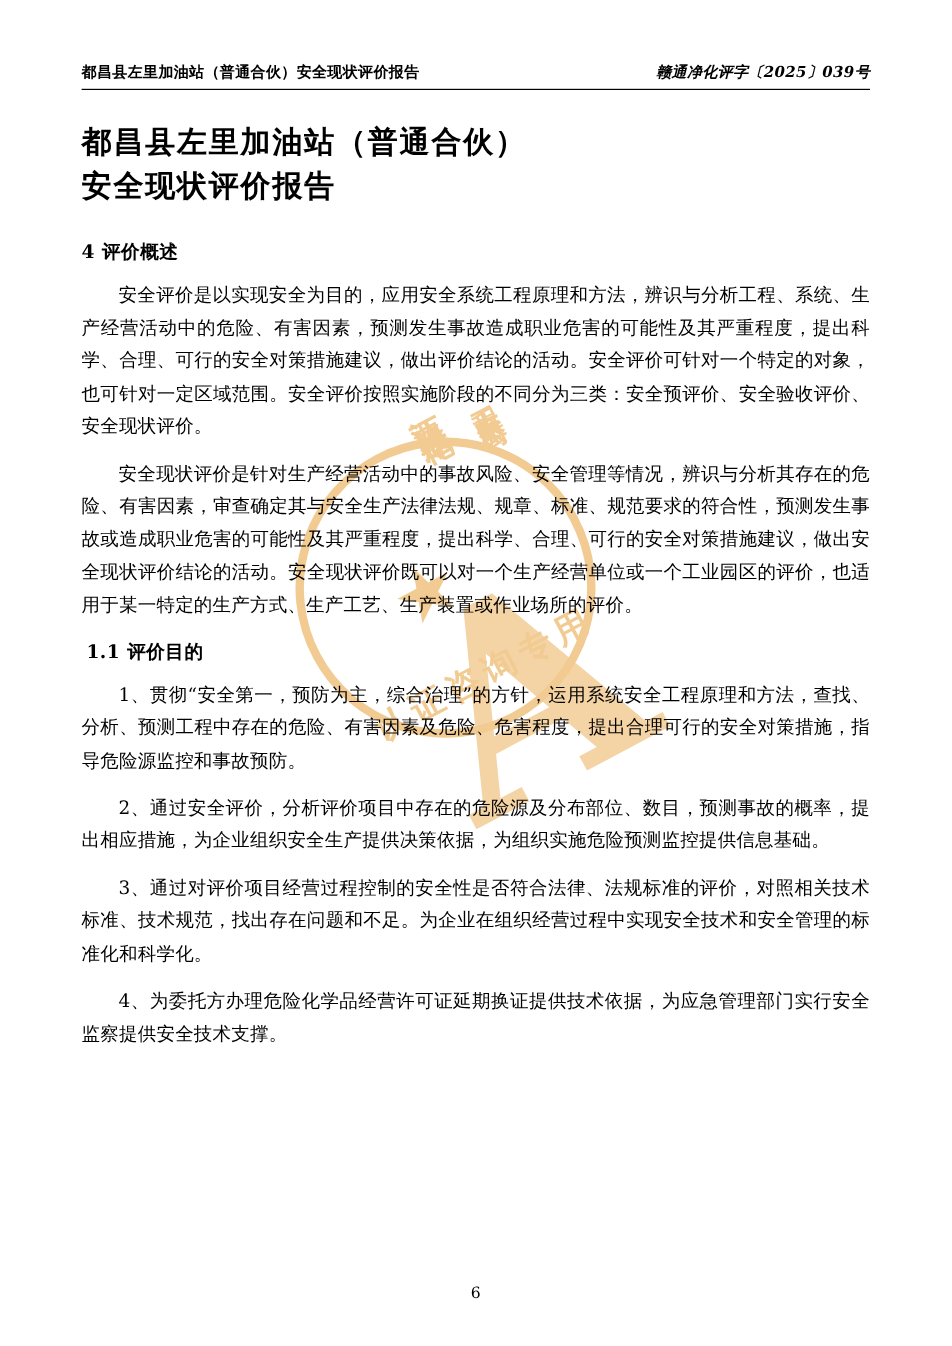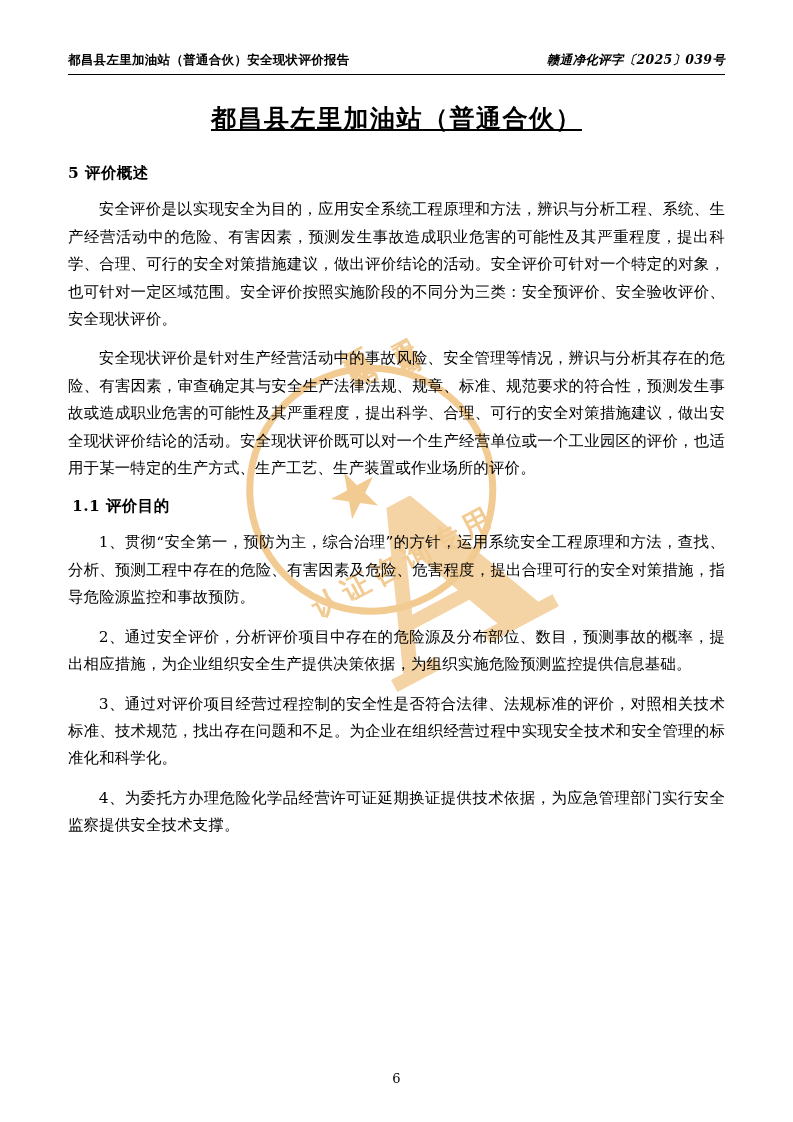--- a/index.html
+++ b/index.html
@@ -39,27 +39,25 @@
     color: #000;
     letter-spacing: 0.3px;
     padding-bottom: 5px;
     border-bottom: 1.6px solid #000;
   }
   .header-left { white-space: nowrap; }
   .header-right { white-space: nowrap; font-style: italic; }
 
   
   .doc-title {
-    text-align: center;
     font-size: 25px;
     font-weight: bold;
     letter-spacing: 1.5px;
     margin-top: 26px;
     line-height: 1.45;
-    text-decoration: underline;
   }
   .doc-title .line2 { display: block; }
 
   
   h2.sec {
     font-size: 15.5px;
     font-weight: bold;
     margin: 26px 0 6px 0;
     letter-spacing: 0.4px;
   }
@@ -186,23 +184,24 @@
 
   <div class="content">
 
     <div class="header">
       <div class="header-left">都昌县左里加油站（普通合伙）安全现状评价报告</div>
       <div class="header-right">赣通净化评字〔2025〕039号</div>
     </div>
 
     <div class="doc-title">
       <span>都昌县左里加油站（普通合伙）</span>
+      <span class="line2">安全现状评价报告</span>
     </div>
 
-    <h2 class="sec">5 评价概述</h2>
+    <h2 class="sec">4 评价概述</h2>
     <p class="para">安全评价是以实现安全为目的，应用安全系统工程原理和方法，辨识与分析工程、系统、生产经营活动中的危险、有害因素，预测发生事故造成职业危害的可能性及其严重程度，提出科学、合理、可行的安全对策措施建议，做出评价结论的活动。安全评价可针对一个特定的对象，也可针对一定区域范围。安全评价按照实施阶段的不同分为三类：安全预评价、安全验收评价、安全现状评价。</p>
     <p class="para">安全现状评价是针对生产经营活动中的事故风险、安全管理等情况，辨识与分析其存在的危险、有害因素，审查确定其与安全生产法律法规、规章、标准、规范要求的符合性，预测发生事故或造成职业危害的可能性及其严重程度，提出科学、合理、可行的安全对策措施建议，做出安全现状评价结论的活动。安全现状评价既可以对一个生产经营单位或一个工业园区的评价，也适用于某一特定的生产方式、生产工艺、生产装置或作业场所的评价。</p>
 
     <h3 class="sub">1.1 评价目的</h3>
     <p class="para">1、贯彻“安全第一，预防为主，综合治理”的方针，运用系统安全工程原理和方法，查找、分析、预测工程中存在的危险、有害因素及危险、危害程度，提出合理可行的安全对策措施，指导危险源监控和事故预防。</p>
     <p class="para">2、通过安全评价，分析评价项目中存在的危险源及分布部位、数目，预测事故的概率，提出相应措施，为企业组织安全生产提供决策依据，为组织实施危险预测监控提供信息基础。</p>
     <p class="para">3、通过对评价项目经营过程控制的安全性是否符合法律、法规标准的评价，对照相关技术标准、技术规范，找出存在问题和不足。为企业在组织经营过程中实现安全技术和安全管理的标准化和科学化。</p>
     <p class="para">4、为委托方办理危险化学品经营许可证延期换证提供技术依据，为应急管理部门实行安全监察提供安全技术支撑。</p>
 
   </div>

